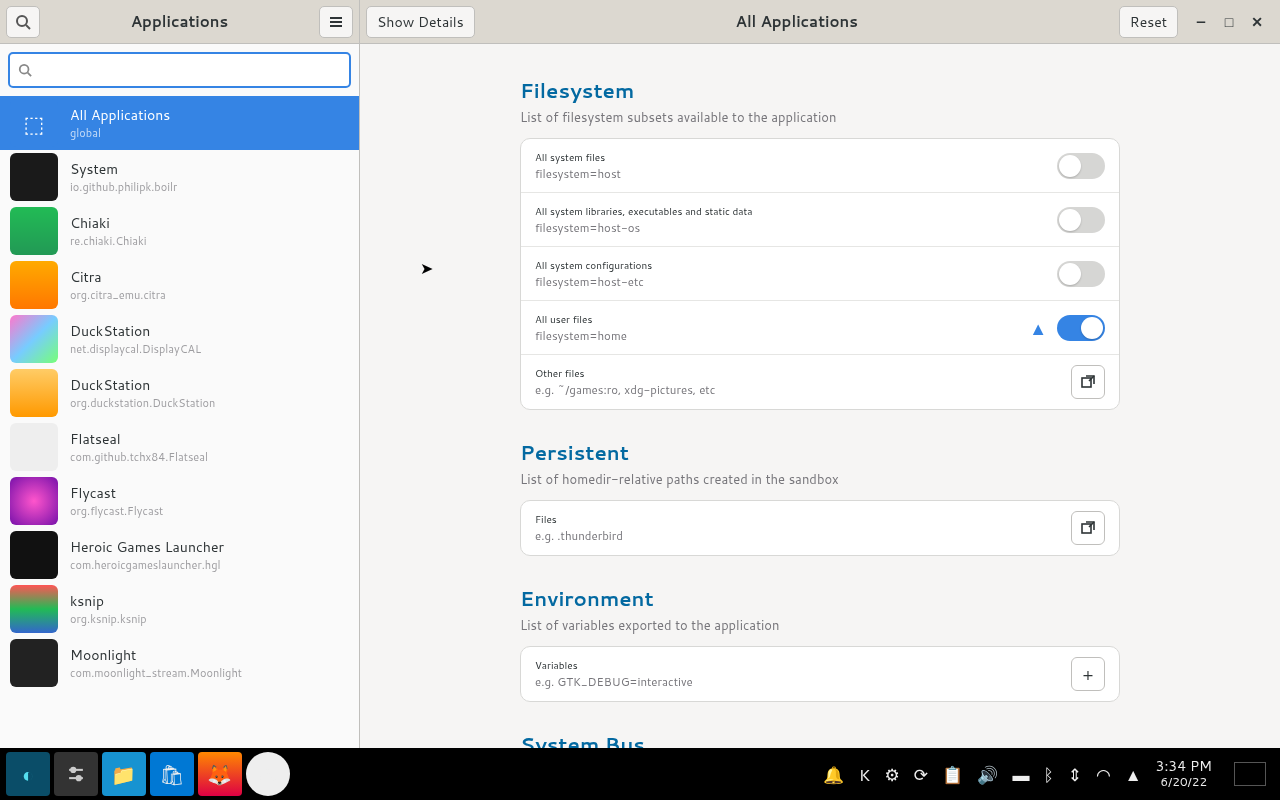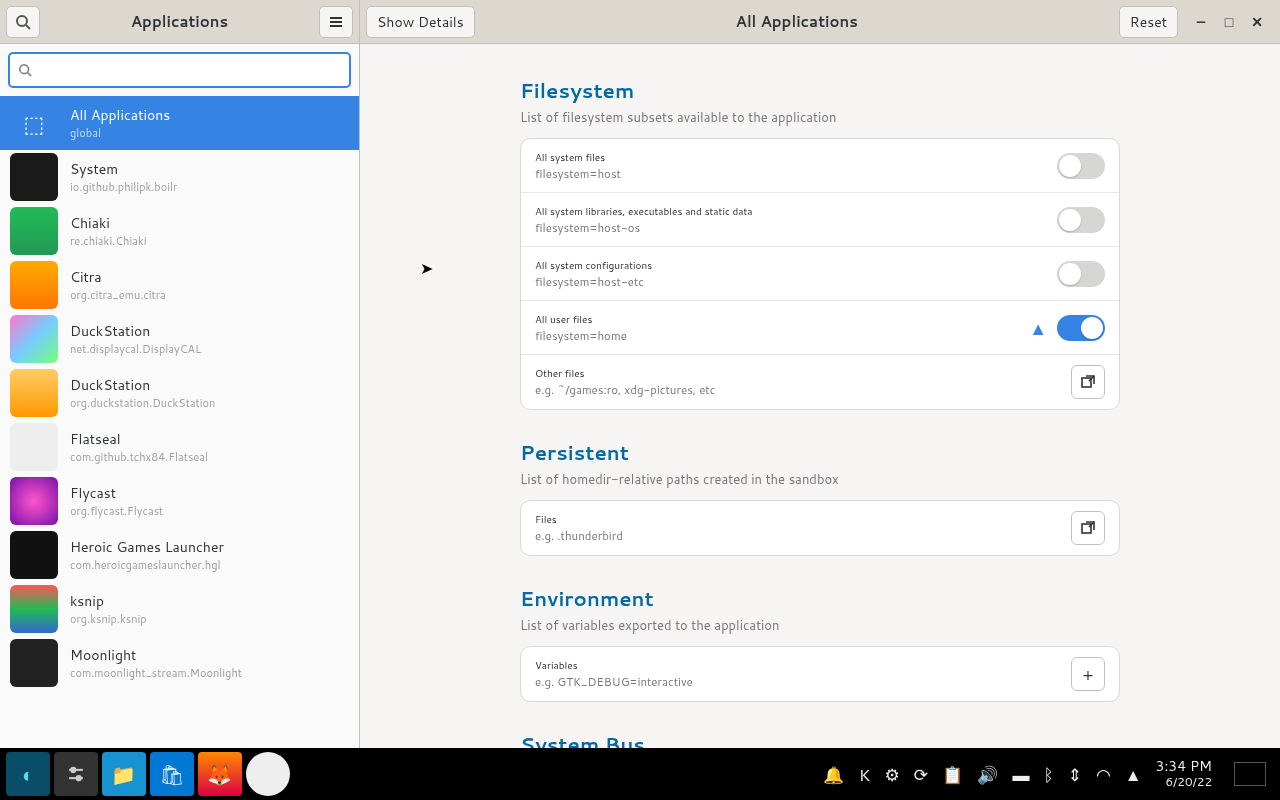--- a/index.html
+++ b/index.html
@@ -51,21 +51,21 @@
 .toggle.on::after { left: 24px; }
 
 .warn-icon { color: #3584e4; font-size: 18px; }
 .action-btn { width: 34px; height: 34px; border: 1px solid #c0bfbc; border-radius: 6px; background: #fff; display: flex; align-items: center; justify-content: center; cursor: pointer; font-size: 16px; color: #2e3436; }
 
 .taskbar { position: absolute; bottom: 0; left: 0; width: 1280px; height: 52px; background: #000; display: flex; align-items: center; color: #eee; padding: 0 6px; }
 .tb-left { display: flex; gap: 4px; align-items: center; }
 .tb-item { width: 44px; height: 44px; display: flex; align-items: center; justify-content: center; border-radius: 4px; font-size: 20px; cursor: pointer; }
 .tb-right { margin-left: auto; display: flex; align-items: center; gap: 14px; padding-right: 8px; }
 .tb-tray { font-size: 17px; cursor: pointer; }
-.tb-clock { text-align: right; font-size: 14px; line-height: 1.2; }
+.tb-clock { text-align: center; font-size: 14px; line-height: 1.2; }
 .tb-clock .date { font-size: 12px; }
 .tb-show-desktop { width: 32px; height: 24px; border: 1px solid #555; margin-left: 8px; }
 
 .cursor { position: absolute; left: 420px; top: 256px; font-size: 16px; color: #000; pointer-events: none; }
 
 
 .ic0{background:#3584e4;color:#fff}.ic1{background:#1a1a1a;color:#e66}.ic2{background:linear-gradient(#2b5,#295)}.ic3{background:linear-gradient(#fa0,#f70)}.ic4{background:linear-gradient(135deg,#f7c,#7cf,#7f7)}.ic5{background:linear-gradient(#9cf,#58c)}.ic6{background:linear-gradient(#fc6,#f90)}.ic7{background:#eee;color:#888}.ic8{background:radial-gradient(circle,#f5c,#71a)}.ic9{background:#111;color:#fc0}.ic10{background:linear-gradient(#f55,#2b5,#36c)}.ic11{background:#222;color:#ccc}
 
 .tbi0{background:#0a4d68;color:#5de}.tbi1{background:#333}.tbi2{background:#1793d1}.tbi3{background:#0078d4}.tbi4{background:linear-gradient(#f80,#d04)}.tbi5{background:#eee;border-radius:50%}
 </style>

